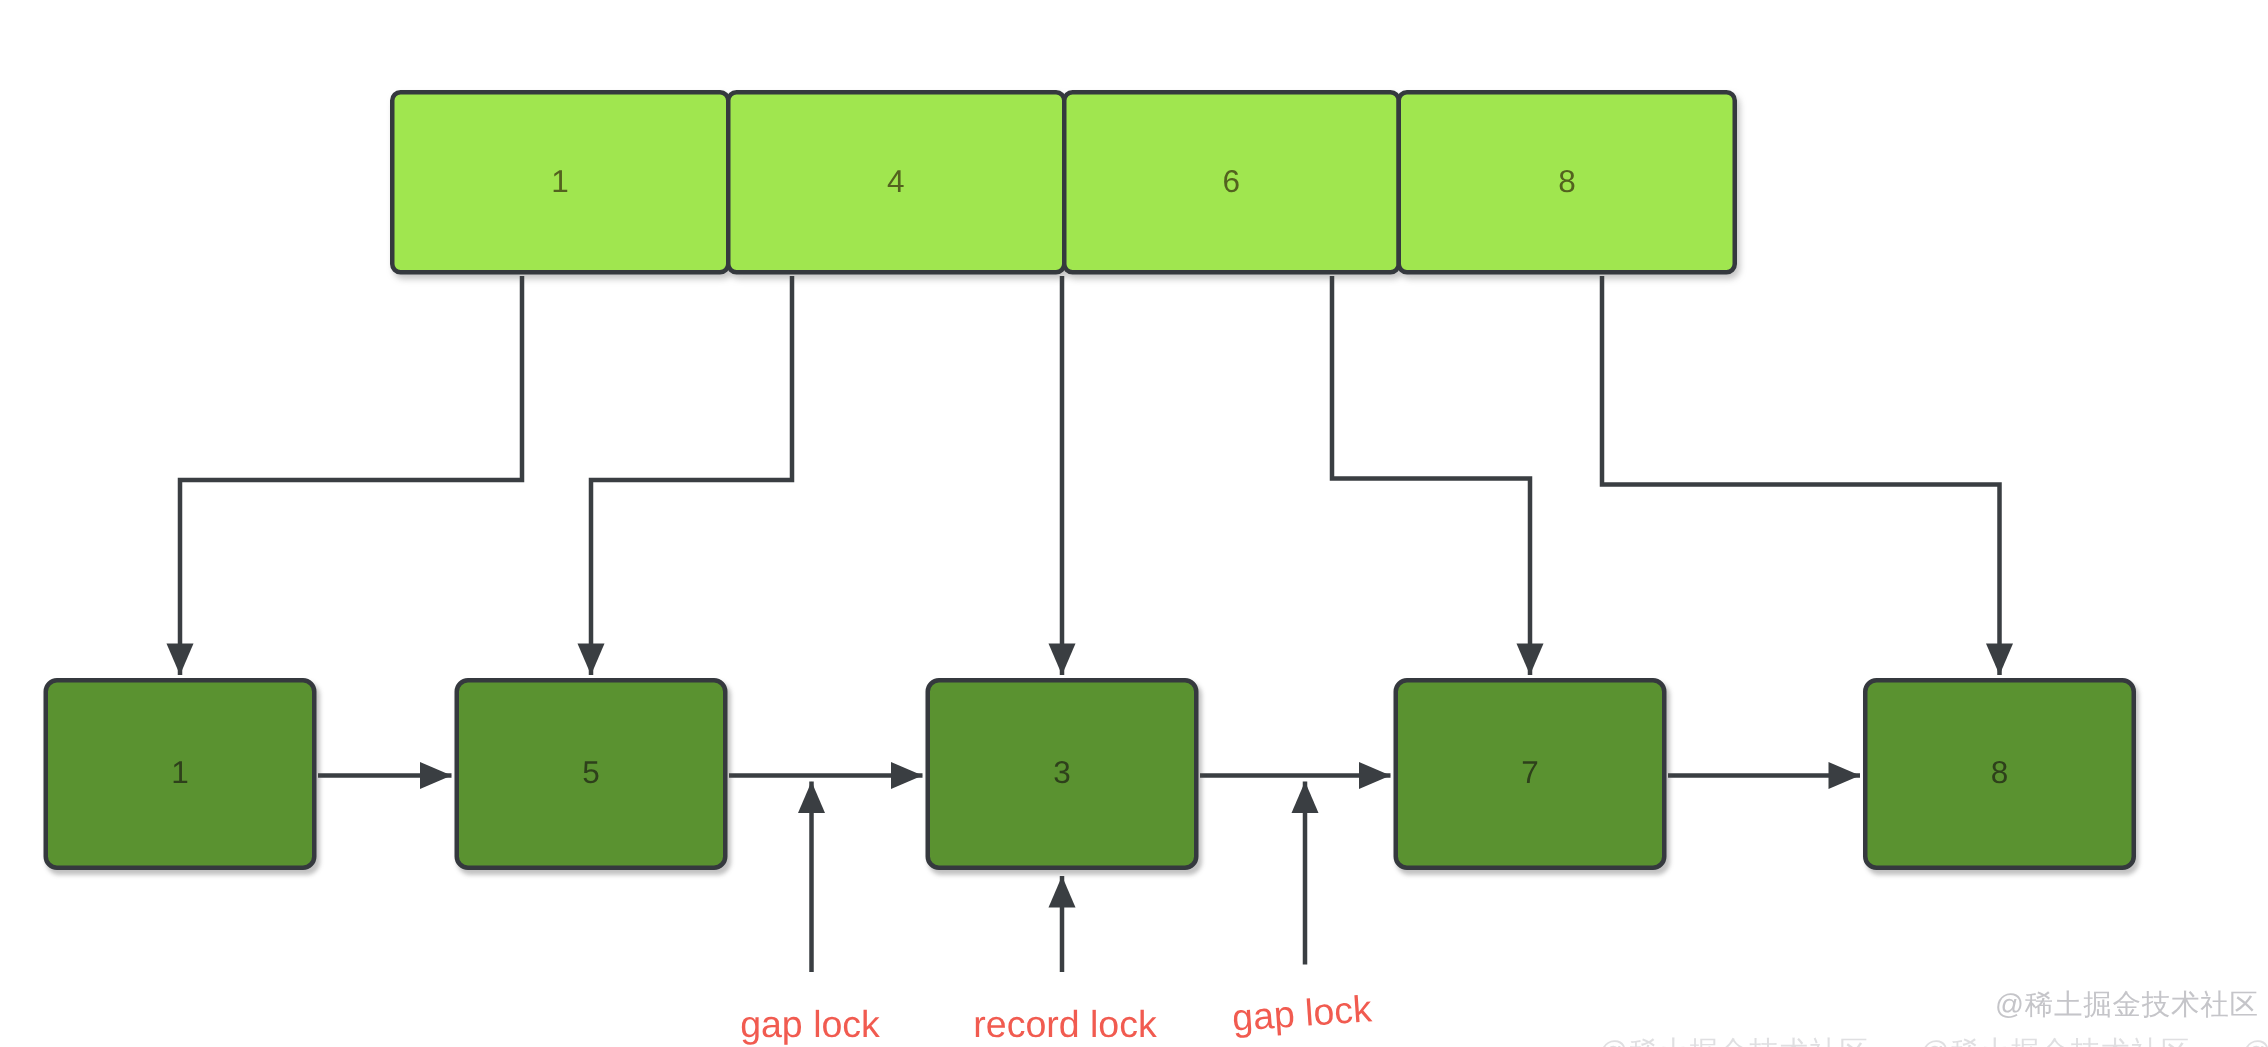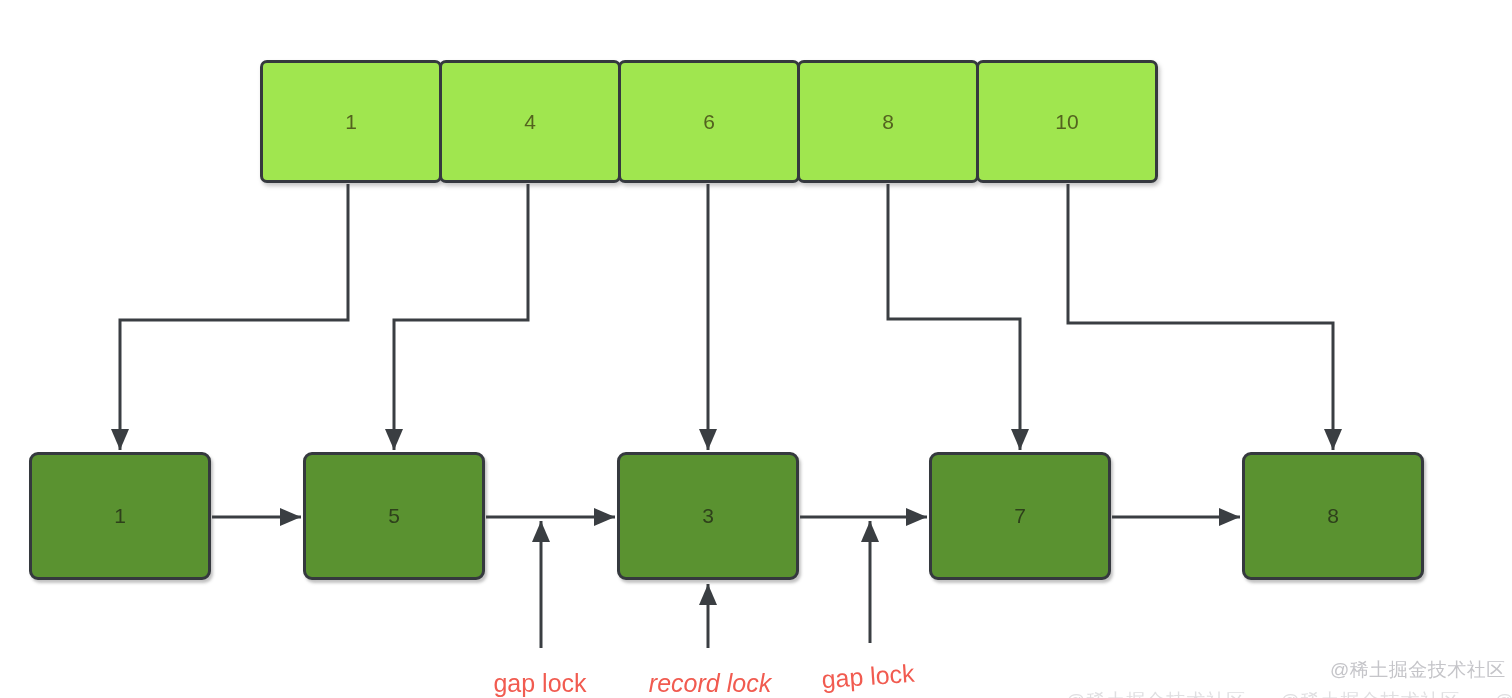--- a/index.html
+++ b/index.html
@@ -43,21 +43,21 @@
   svg.wires{position:absolute;left:0;top:0;width:1512px;height:698px;pointer-events:none;}
   .wire{stroke:var(--line);stroke-width:3;fill:none;stroke-linejoin:miter;}
   .arrowhead{fill:var(--line);}
 
   
   .lock-label{
     position:absolute;font-size:25px;color:var(--lock);
     transform:translateX(-50%);white-space:nowrap;
   }
   #gap-label-1{left:540px;top:669px;}
-  #record-label{left:710px;top:669px;font-style:italic;}
+  #record-label{left:710px;top:669px;}
   #gap-label-2{left:868px;top:662px;transform:translateX(-50%) rotate(-4deg);}
 
   
   .watermark{
     position:absolute;left:1330px;top:657px;font-size:19px;
     color:var(--wm);white-space:nowrap;letter-spacing:0.5px;
   }
   .watermark-ghost{
     position:absolute;left:1066px;top:688px;width:446px;height:10px;
     overflow:hidden;white-space:nowrap;font-size:19px;color:var(--wm);
@@ -68,21 +68,20 @@
 </head>
 <body>
 
 <div id="stage">
 
   <div class="index-row">
     <div class="index-cell">1</div>
     <div class="index-cell">4</div>
     <div class="index-cell">6</div>
     <div class="index-cell">8</div>
-    <div class="index-cell">10</div>
   </div>
 
   <svg class="wires" viewBox="0 0 1512 698">
     <defs>
       <marker id="ah" markerUnits="userSpaceOnUse" markerWidth="26" markerHeight="22" refX="23" refY="11" orient="auto">
         <path class="arrowhead" d="M2,2 L23,11 L2,20 Z"></path>
       </marker>
     </defs>
 
     <path class="wire" marker-end="url(#ah)" d="M348,184 L348,320 L120,320 L120,450"></path>

